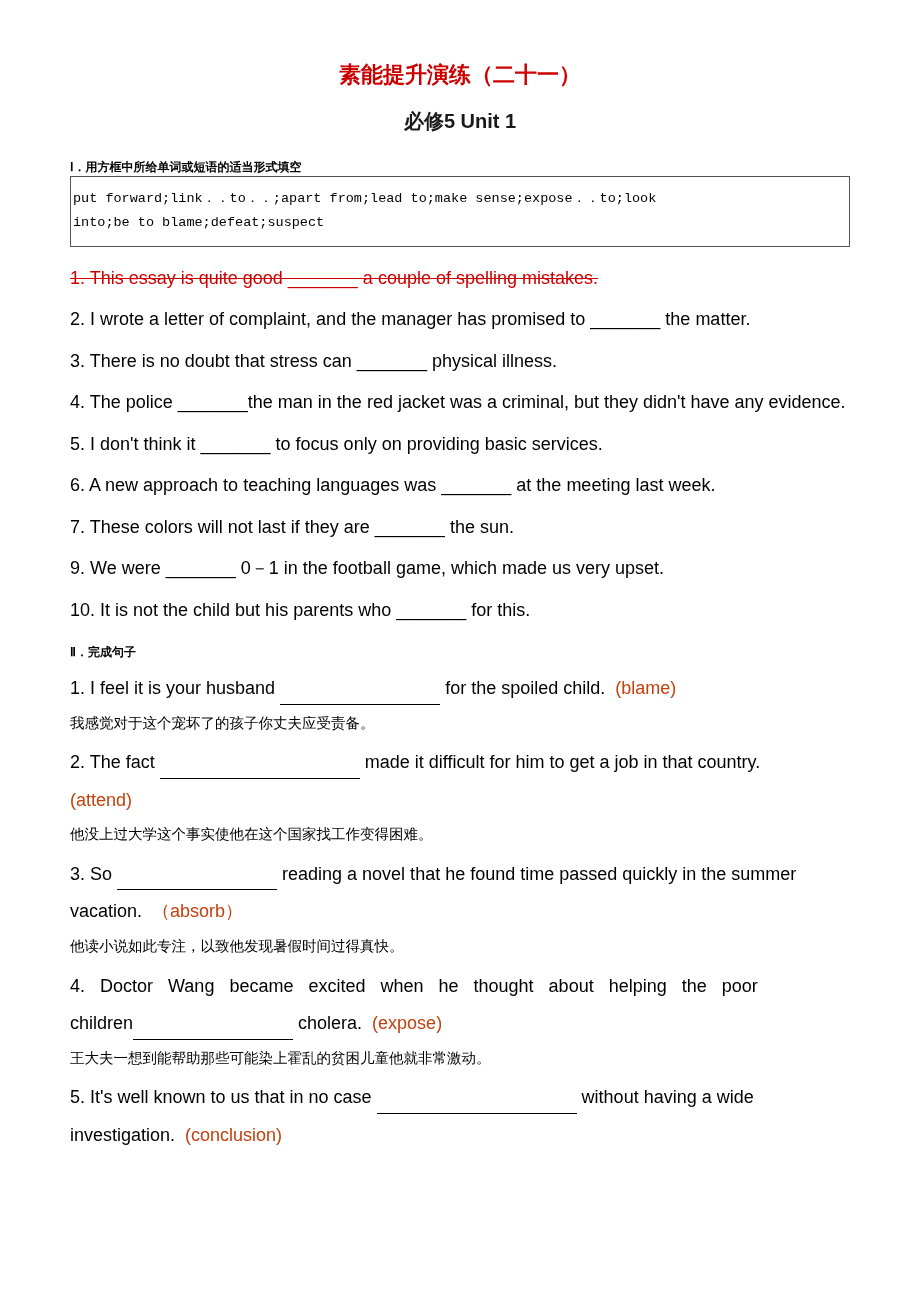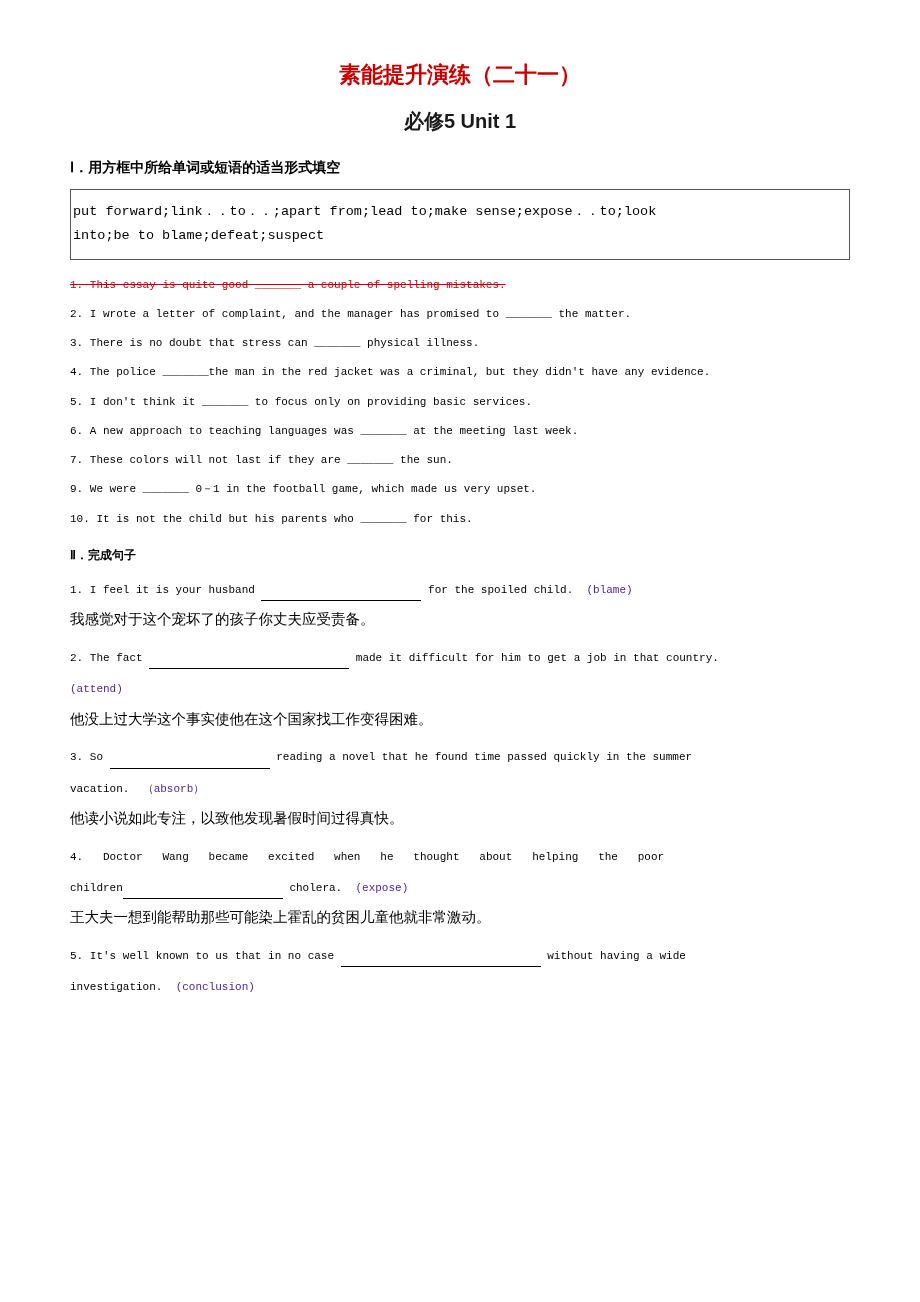--- a/index.html
+++ b/index.html
@@ -26,23 +26,22 @@
     }
     .sub-title {
       text-align: center;
       color: #1a1a1a;
       font-size: 20px;
       font-weight: bold;
       margin-bottom: 24px;
       font-family: "SimHei", "黑体", sans-serif;
     }
     .section-title {
-      font-size: 14px;
+      font-size: 12px;
       font-weight: bold;
-      margin-bottom: 12px;
       color: #000;
       font-family: "SimHei", "黑体", sans-serif;
     }
     .word-box {
       border: 1.5px solid #555;
       padding: 10px 2px;
       margin-bottom: 16px;
       font-family: "Courier New", monospace;
       font-size: 13.5px;
       line-height: 1.8;
@@ -82,25 +81,25 @@
     .cn-translation {
       color: #000;
       margin-bottom: 12px;
       font-size: 14.5px;
       line-height: 1.7;
     }
     .q-block {
       margin-bottom: 6px;
     }
     .monospace {
-      font-family: Liberation Mono, monospace;
-      font-size: 11px;
+      font-family: Liberation Sans, sans-serif;
+      font-size: 18px;
     }
     .hint {
-      color: #4c1d95;
+      color: #c2410c;
       font-style: normal;
     }
   </style>
 </head>
 <body>
 
 <h1 class="main-title">素能提升演练（二十一）</h1>
 
 <h2 class="sub-title">必修5  Unit 1</h2>
 

